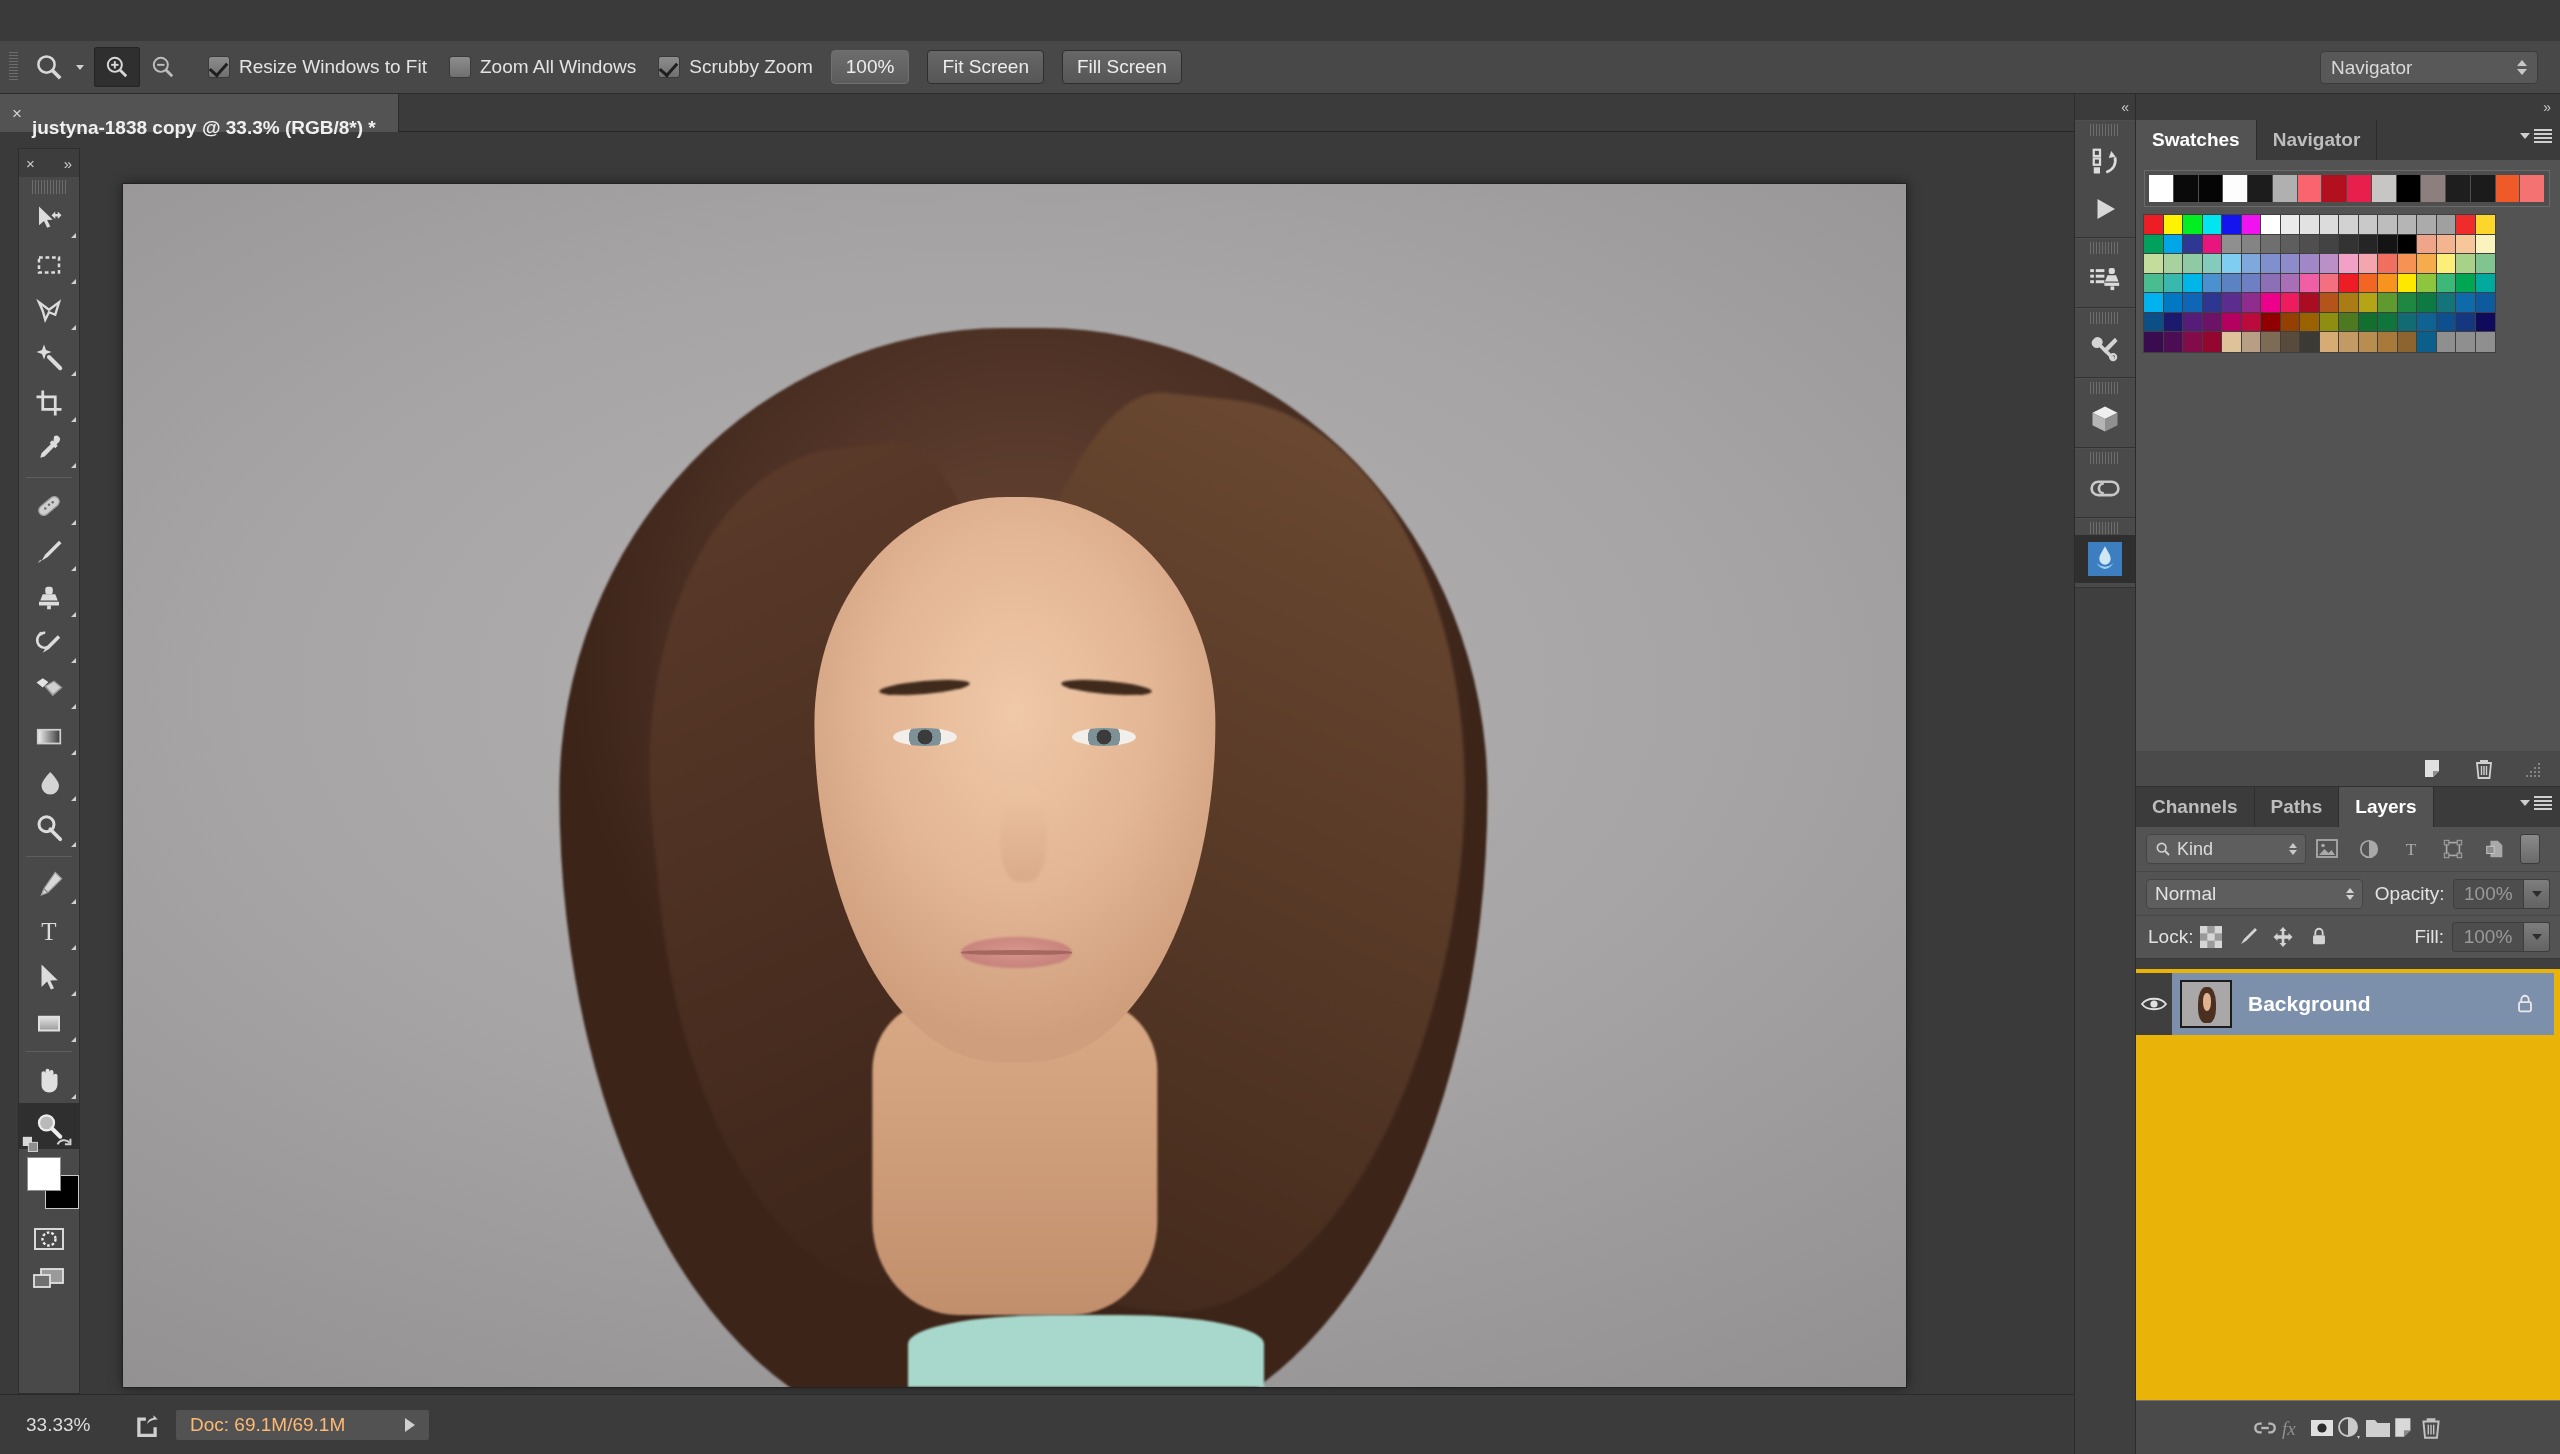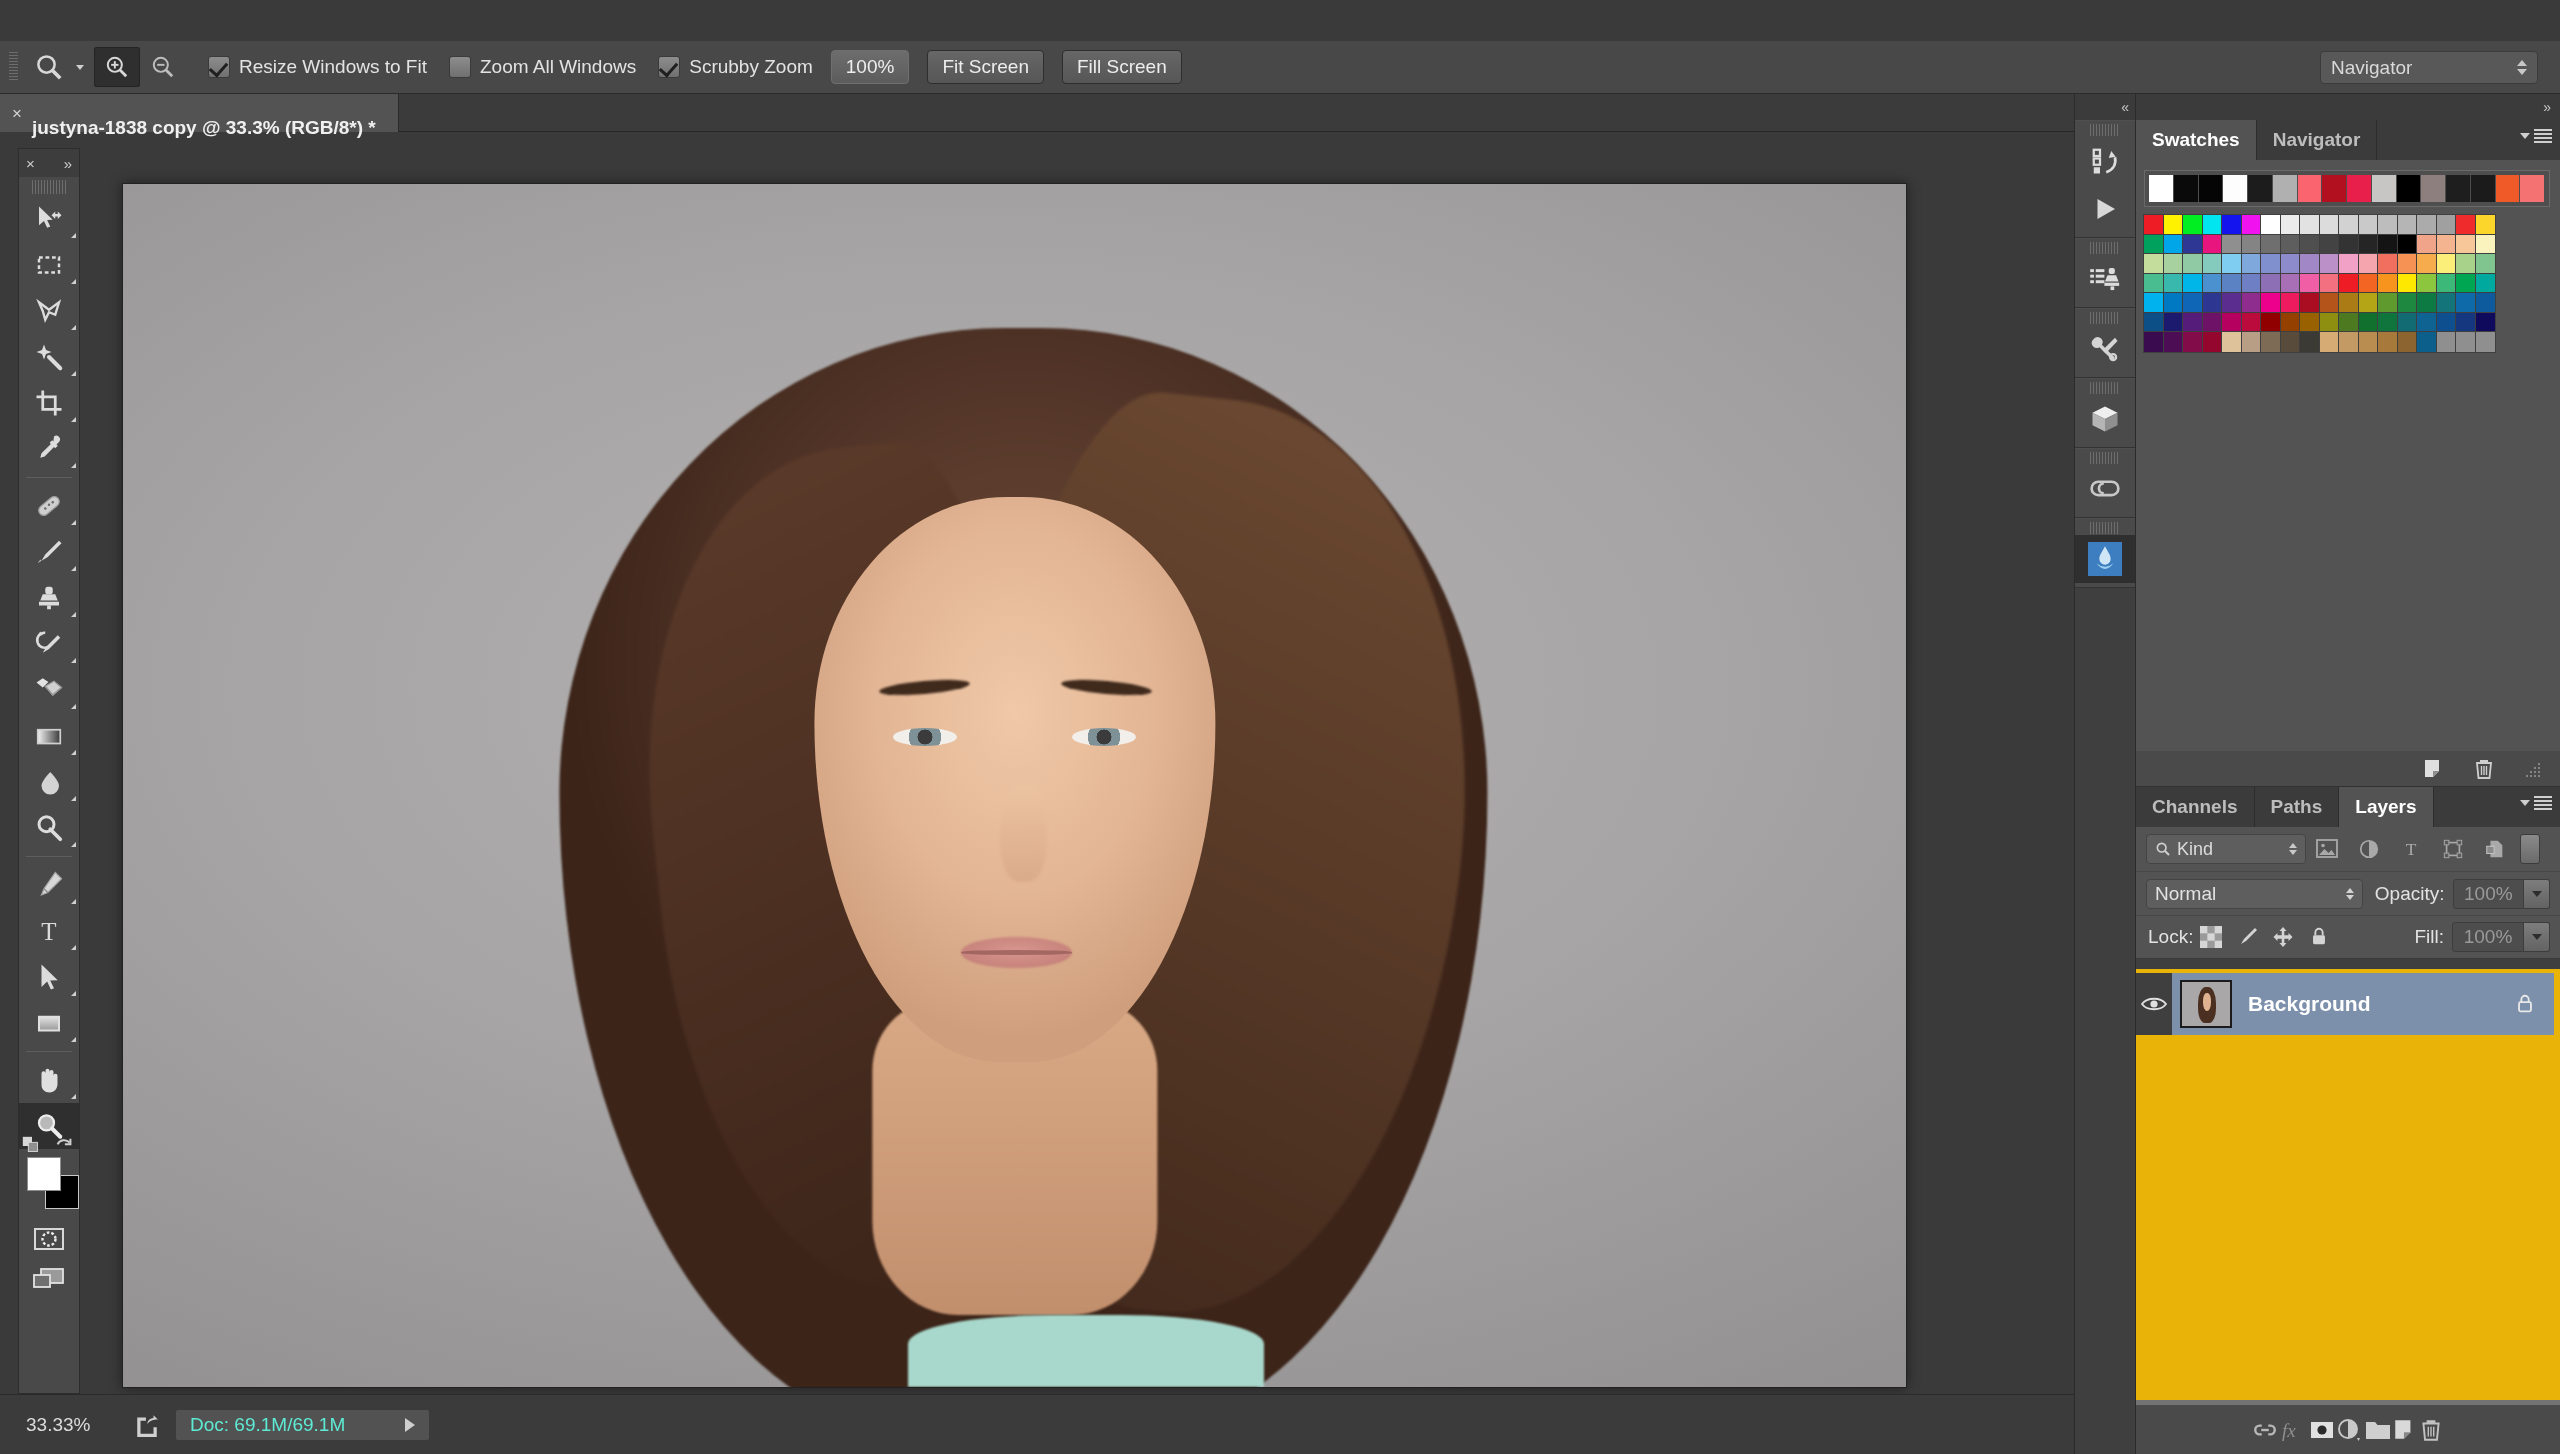--- a/index.html
+++ b/index.html
@@ -172,21 +172,21 @@
     position:absolute; left:0; bottom:0; width:2128px; height:60px;
     background:#3b3b3b; border-top:1px solid #2a2a2a;
     display:flex; align-items:center;padding-left:6px;
   }
   .zoomval{ color:#dcdcdc; font-size:19px; margin-left:20px; width:100px; }
   .shareicn{ margin-left:8px; }
   .docinfo{
     margin-left:16px; height:30px; background:#525252; border-radius:2px;
     display:flex; align-items:center; padding:0 14px; gap:60px;
   }
-  .docinfo .t{ color:#5eead4; font-size:19px; }
+  .docinfo .t{ color:#fdba74; font-size:19px; }
   .docinfo .ar{ width:0;height:0;border-top:7px solid transparent;border-bottom:7px solid transparent;border-left:10px solid #cfcfcf; }
 
   
   .icondock{
     position:absolute; right:424px; top:94px; width:62px; bottom:0;
     background:#3f3f3f; border-left:1px solid #2b2b2b; border-right:1px solid #2b2b2b;
   }
   .dock-collapse{ height:26px; display:flex; align-items:center; justify-content:flex-end; padding-right:6px;
     background:#3b3b3b; color:#c9c9c9; font-size:14px; }
   .dockgrp{ border-top:1px solid #4f4f4f; border-bottom:1px solid #333; background:#4a4a4a; padding-bottom:4px; }
@@ -248,21 +248,21 @@
   .lyrbody{ flex:1; display:flex; align-items:center; height:56px; background:#7c90ab; padding-left:8px; }
   .thumb{ width:52px;height:48px; border:2px solid #1c1c1c; background:#9e9c9c; position:relative; overflow:hidden; }
   .thumb .mini-bg{ position:absolute; inset:0; background:#a9a7a7; }
   .thumb .mini-hair{ position:absolute; left:34%; top:12%; width:36%; height:82%;
     background:#4b3022; border-radius:45% 45% 40% 40%; }
   .thumb .mini-face{ position:absolute; left:43%; top:26%; width:17%; height:40%;
     background:#e0b28f; border-radius:45% 45% 50% 50%; }
   .lyrname{ color:#fff; font-size:21px; margin-left:16px; }
   .lyrlock{ margin-left:auto; margin-right:18px; }
   .lyrfooter{ position:absolute; left:0; right:0; bottom:0; height:54px; background:#4a4a4a;
-    border-top:5px solid #737373; display:flex; align-items:center; justify-content:center; }
+    border-top:1px solid #737373; display:flex; align-items:center; justify-content:center; }
 
   svg{ display:block; }
 </style>
 </head>
 <body>
 
 <div class="app">
 
 
   <div class="optbar">

